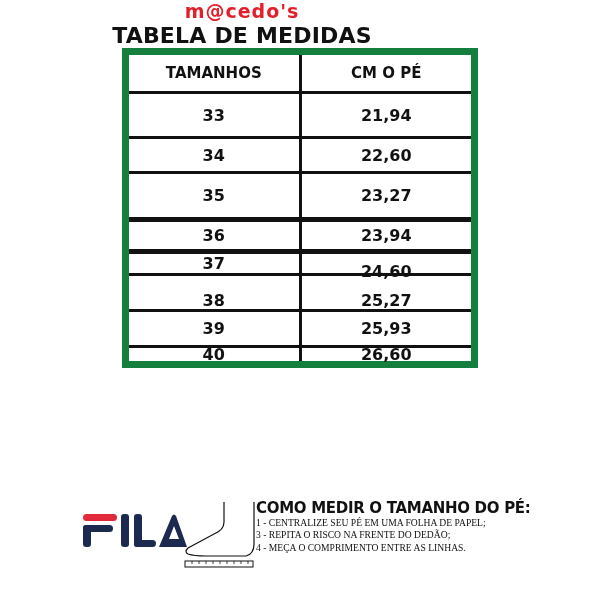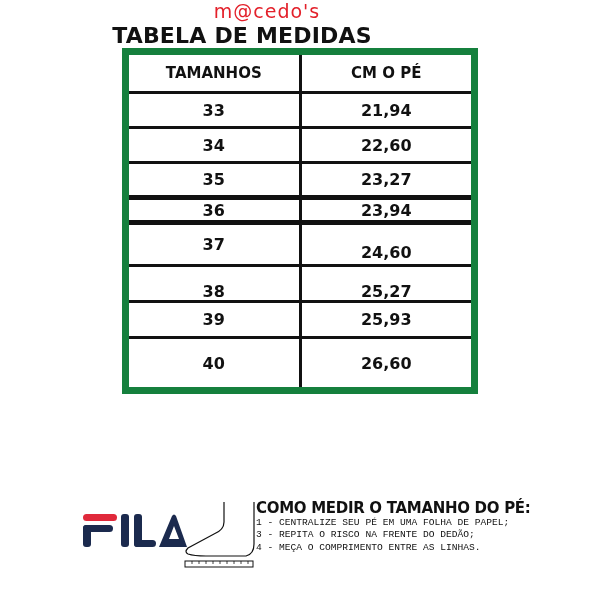--- a/index.html
+++ b/index.html
@@ -1,21 +1,21 @@
 <!DOCTYPE html>
 <html><head>
 <meta charset="utf-8">
 <style>
   html, body { margin: 0; padding: 0; background: #ffffff; }
   body { width: 600px; height: 600px; position: relative; overflow: hidden; font-family: "DejaVu Sans", sans-serif; }
 
   .brand {
     position: absolute; left: 0; top: 0; width: 484px; height: 22px;
-    text-align: center; color: #e3202a; font-size: 19px; font-weight: normal;
-    letter-spacing: 1px; line-height: 22px; font-family: "DejaVu Sans", sans-serif; margin-left: 25px;
+    text-align: center; color: #e3202a; font-size: 19px; font-weight: bold;
+    letter-spacing: 1px; line-height: 22px; font-family: "DejaVu Sans", sans-serif;
   }
   .title {
     position: absolute; left: 0; top: 22px; width: 484px; height: 28px;
     text-align: center; color: #111; font-size: 22px; font-weight: bold;
     line-height: 28px; letter-spacing: 0.2px; font-family: "DejaVu Sans", sans-serif;
   }
 
   .size-table {
     position: absolute; left: 122px; top: 48px; width: 356px;
     border: 7px solid #15803d; box-sizing: border-box;
@@ -26,62 +26,62 @@
   .cell {
     flex: 1; display: flex; align-items: center; justify-content: center;
     font-weight: bold; color: #111; font-size: 16px; box-sizing: border-box;
   }
   .cell + .cell { border-left: 3px solid #111; }
   .hdr .cell { font-size: 15px; }
   .fila-logo { position: absolute; left: 83px; top: 513px; }
   .foot-illustration { position: absolute; left: 184px; top: 500px; }
   .howto { position: absolute; left: 256px; top: 500px; width: 320px; }
   .howto-title { font-size: 15px; font-weight: bold; color: #111; line-height: 17px; white-space: nowrap; letter-spacing: -0.3px; }
-  .howto-step { font-size: 9.6px; color: #111; line-height: 12.4px; white-space: nowrap; font-family: Liberation Mono, monospace; }
+  .howto-step { font-size: 9.6px; color: #111; line-height: 12.4px; white-space: nowrap; font-family: Liberation Serif, serif; }
 </style>
 </head>
 <body>
 
 <div class="brand">m@cedo's</div>
 <div class="title">TABELA DE MEDIDAS</div>
 
 <div class="size-table">
   <div class="row hdr" style="height:36px">
     <div class="cell">TAMANHOS</div>
     <div class="cell">CM O PÉ</div>
   </div>
-  <div class="row" style="height:35px">
+  <div class="row" style="height:45px">
     <div class="cell">33</div>
     <div class="cell">21,94</div>
   </div>
   <div class="row" style="height:35px">
     <div class="cell">34</div>
     <div class="cell">22,60</div>
   </div>
-  <div class="row" style="height:34px">
+  <div class="row" style="height:46px">
     <div class="cell">35</div>
     <div class="cell">23,27</div>
   </div>
-  <div class="row thick" style="height:25px">
+  <div class="row thick" style="height:32px">
     <div class="cell">36</div>
     <div class="cell">23,94</div>
   </div>
-  <div class="row thick" style="height:44px">
+  <div class="row thick" style="height:24px">
     <div class="cell">37</div>
     <div class="cell" style="padding-top:16px">24,60</div>
   </div>
   <div class="row" style="height:36px">
     <div class="cell" style="padding-top:16px">38</div>
     <div class="cell" style="padding-top:15px">25,27</div>
   </div>
   <div class="row" style="height:36px">
     <div class="cell">39</div>
     <div class="cell" style="">25,93</div>
   </div>
-  <div class="row" style="height:51px">
+  <div class="row" style="height:16px">
     <div class="cell">40</div>
     <div class="cell" style="padding-top:0">26,60</div>
   </div>
 </div>
 
 <div class="fila-logo">
   <svg width="104" height="36" viewBox="0 0 104 36">
 
     <rect x="0" y="1" width="34" height="7" rx="3.5" fill="#e0293b"></rect>
 

